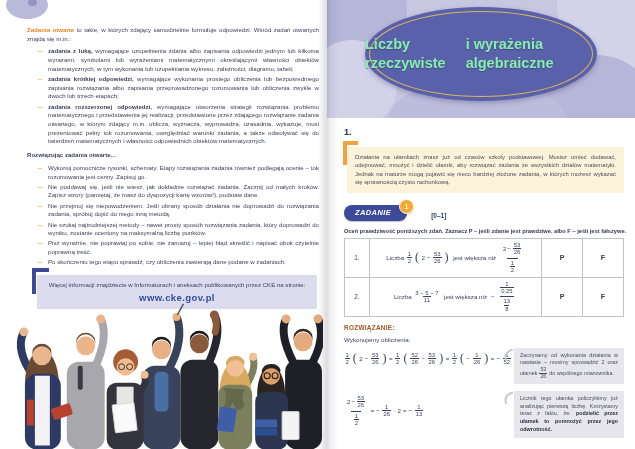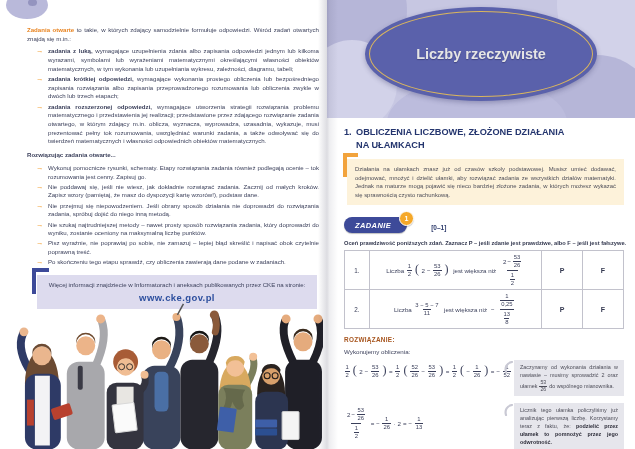--- a/index.html
+++ b/index.html
@@ -26,21 +26,21 @@
     border-left:4.5px solid #3d4a99;border-top:4.5px solid #3d4a99}
   .cke{color:#2d4f9e;font-weight:bold;font-size:9.5px;letter-spacing:.4px;margin-top:4px}
   .photo{position:absolute;left:4px;right:4px;top:288px;bottom:0;z-index:1}
   
   .band{position:absolute;top:0;left:0;right:0;height:118px;background:#c7c7e2;overflow:hidden}
   .bc{position:absolute;border-radius:50%}
   .chapter-ellipse{position:absolute;left:38px;top:7px;width:232px;height:94px;border-radius:50%;
     background:#5a61ab;box-shadow:0 2px 5px rgba(40,40,90,.3)}
   .chapter-ellipse .ring{position:absolute;inset:4px;border:1.4px solid #d9b55e;border-radius:50%}
   .chapter-ellipse .t{position:absolute;inset:0;display:flex;flex-direction:row;justify-content:center;align-items:center;
-    color:#e5e5e5;font-weight:bold;font-size:14.5px;line-height:1.28;text-shadow:0 1px 1px rgba(20,20,60,.35)}
+    color:#86efac;font-weight:bold;font-size:14.5px;line-height:1.28;text-shadow:0 1px 1px rgba(20,20,60,.35)}
   .rp-content{position:absolute;left:17px;right:11px;top:126px}
   .sec-head{color:#24356e;font-weight:bold;font-size:9.2px;line-height:12.5px;display:flex}
   .sec-num{flex:0 0 12px}
   .tipbox{position:relative;margin:8px 0 0 3px;background:#fdf2da;padding:6px 8px;font-size:5.9px;line-height:8.6px;
     color:#4d4d58;text-align:justify}
   .tipbox .bracket{position:absolute;left:-4px;top:-6px;width:11px;height:20px;
     border-left:4.5px solid #f2a33c;border-top:4.5px solid #f2a33c}
   .task-head{display:flex;align-items:flex-end;gap:24px;margin-top:12px}
   .pill{position:relative;background:#3d4a99;color:#fff;font-weight:bold;font-style:italic;font-size:7.5px;
     letter-spacing:.4px;padding:3.5px 16px 3.5px 11px;border-radius:9px;box-shadow:0 1px 1px rgba(0,0,0,.25)}
@@ -223,31 +223,28 @@
   <div class="band">
     <div class="bc" style="left:-40px;top:-50px;width:120px;height:120px;background:#b6b6d8"></div>
     <div class="bc" style="left:-20px;top:40px;width:90px;height:90px;background:#d2d2e9"></div>
     <div class="bc" style="left:230px;top:-60px;width:130px;height:130px;background:#d2d2e9"></div>
     <div class="bc" style="left:210px;top:55px;width:120px;height:120px;background:#b6b6d8"></div>
     <div class="bc" style="left:60px;top:78px;width:180px;height:90px;background:#bcbcdd"></div>
     <div class="chapter-ellipse">
       <div class="ring"></div>
       <div class="t">
         <span>Liczby rzeczywiste</span>
+        <span>i wyrażenia algebraiczne</span>
       </div>
     </div>
   </div>
 
   <div class="rp-content">
     <div class="sec-head">
       <span class="sec-num">1.</span>
-      <span>
-        <span>OBLICZENIA LICZBOWE, ZŁOŻONE DZIAŁANIA</span><br>
-        <span>NA UŁAMKACH</span>
-      </span>
     </div>
 
     <div class="tipbox">
       <div class="bracket"></div>
       <span>Działania na ułamkach znasz już od czasów szkoły podstawowej. Musisz umieć dodawać, odejmować, mnożyć i dzielić ułamki, aby rozwiązać zadania ze wszystkich działów matematyki. Jednak na maturze mogą pojawić się nieco bardziej złożone zadania, w których możesz wykazać się sprawnością czysto rachunkową.</span>
     </div>
 
     <div class="task-head">
       <div class="pill">
         <span>ZADANIE</span>

